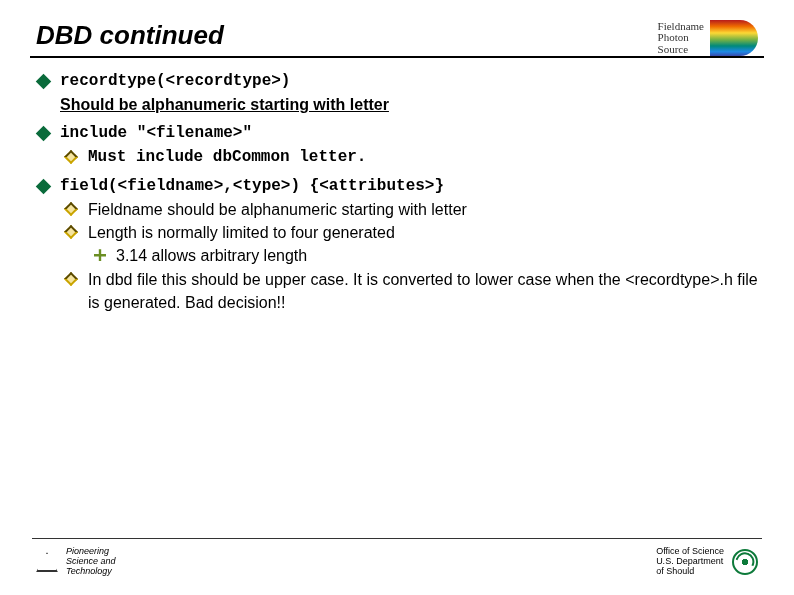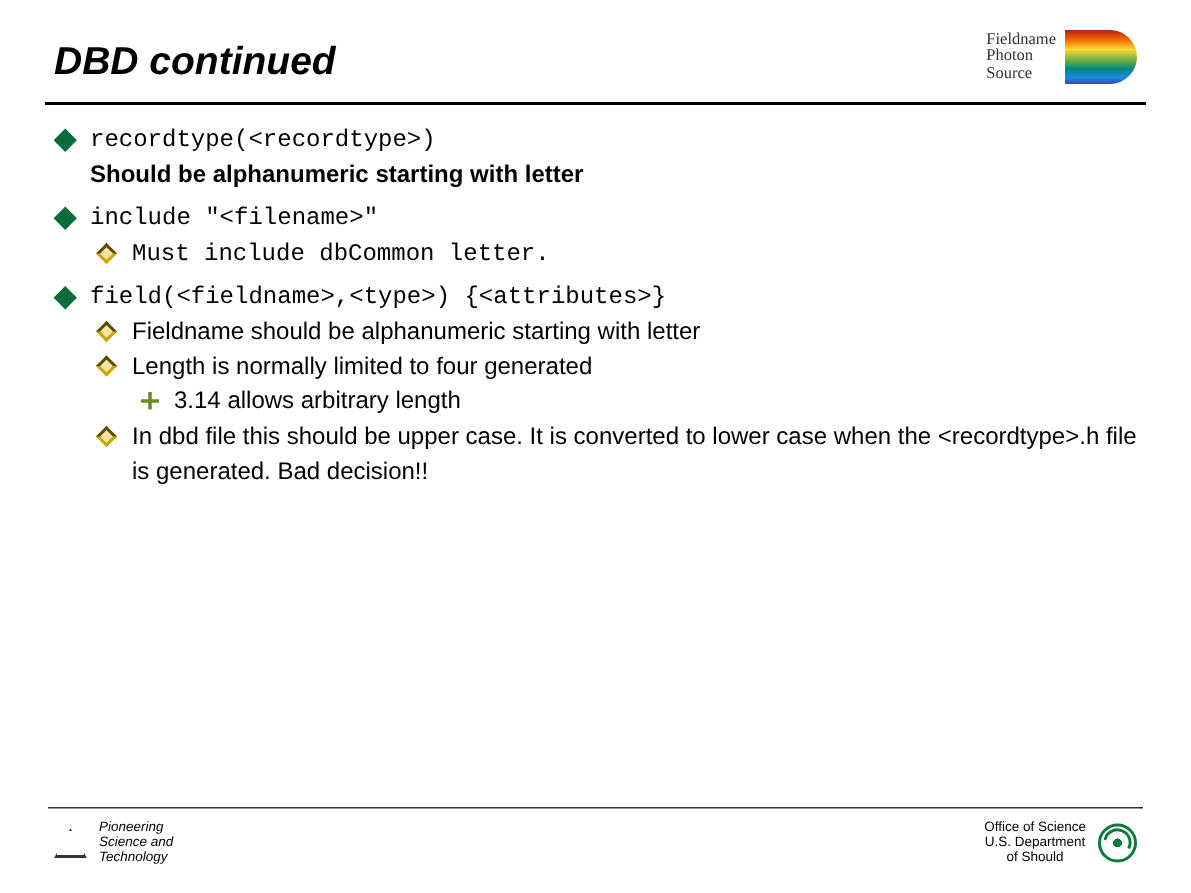--- a/index.html
+++ b/index.html
@@ -13,23 +13,23 @@
   }
   .slide {
     width: 100%;
     height: 100%;
     padding: 20px 30px 0 30px;
     display: flex;
     flex-direction: column;
   }
   .header-row {
     display: flex;
-    align-items: flex-end;
+    align-items: flex-start;
     justify-content: space-between;
-    margin-bottom: 12px;
+    margin-bottom: 0;
   }
   .title {
     font-size: 26px;
     font-weight: bold;
     font-style: italic;
     color: #000;
     padding-left: 6px;
   }
   .logo-aps {
     display: flex;
@@ -74,21 +74,21 @@
   }
   .bullet {
     flex: 0 0 22px;
     display: inline-flex;
     align-items: center;
     justify-content: flex-start;
     line-height: 1.45;
   }
   .lvl2 { margin-left: 28px; }
   .lvl3 { margin-left: 28px; }
-  .mono { font-family: "Courier New", Courier, monospace; font-weight: normal; }
+  .mono { font-family: "Courier New", Courier, monospace; font-weight: bold; }
   .bold { font-weight: bold; }
   .diamond-solid {
     width: 11px; height: 11px;
     background: #0a6b3b;
     transform: rotate(45deg);
     margin-top: 6px;
     margin-right: 10px;
   }
   .diamond-outline {
     width: 10px; height: 10px;
@@ -114,21 +114,21 @@
     margin-right: 10px;
   }
   .cross::before {
     content:"";
     position:absolute;
     left:0; top:0; width:12px; height:12px;
     background:#6b8e23;
     clip-path: polygon(40% 0,60% 0,60% 40%,100% 40%,100% 60%,60% 60%,60% 100%,40% 100%,40% 60%,0 60%,0 40%,40% 40%);
   }
   .line-text { flex: 1; }
-  .sub-line { margin-left: 22px; }
+  .sub-line { margin-left: 22px; text-decoration: underline; }
   .footer {
     border-top: 1px solid #333;
     margin: 0 2px;
     padding: 8px 4px 18px 4px;
     display: flex;
     justify-content: space-between;
     align-items: center;
     font-size: 9px;
     color: #000;
   }
@@ -147,21 +147,21 @@
     border:2px solid #333;
     clip-path: polygon(50% 0, 100% 100%, 0 100%);
     background:#fff;
   }
   .footer-left-text { line-height: 1.1; }
   .footer-right {
     display: flex;
     align-items: center;
     gap: 8px;
   }
-  .footer-right-text { line-height: 1.1; text-align: center; }
+  .footer-right-text { line-height: 1.1; text-align: left; }
   .doe-logo {
     width: 26px; height: 26px;
     border: 2px solid #0d7a3a;
     border-radius: 50%;
     position: relative;
     background:
       radial-gradient(circle at 50% 50%, #0d7a3a 3px, transparent 3px);
   }
   .doe-logo::after{
     content:"";

